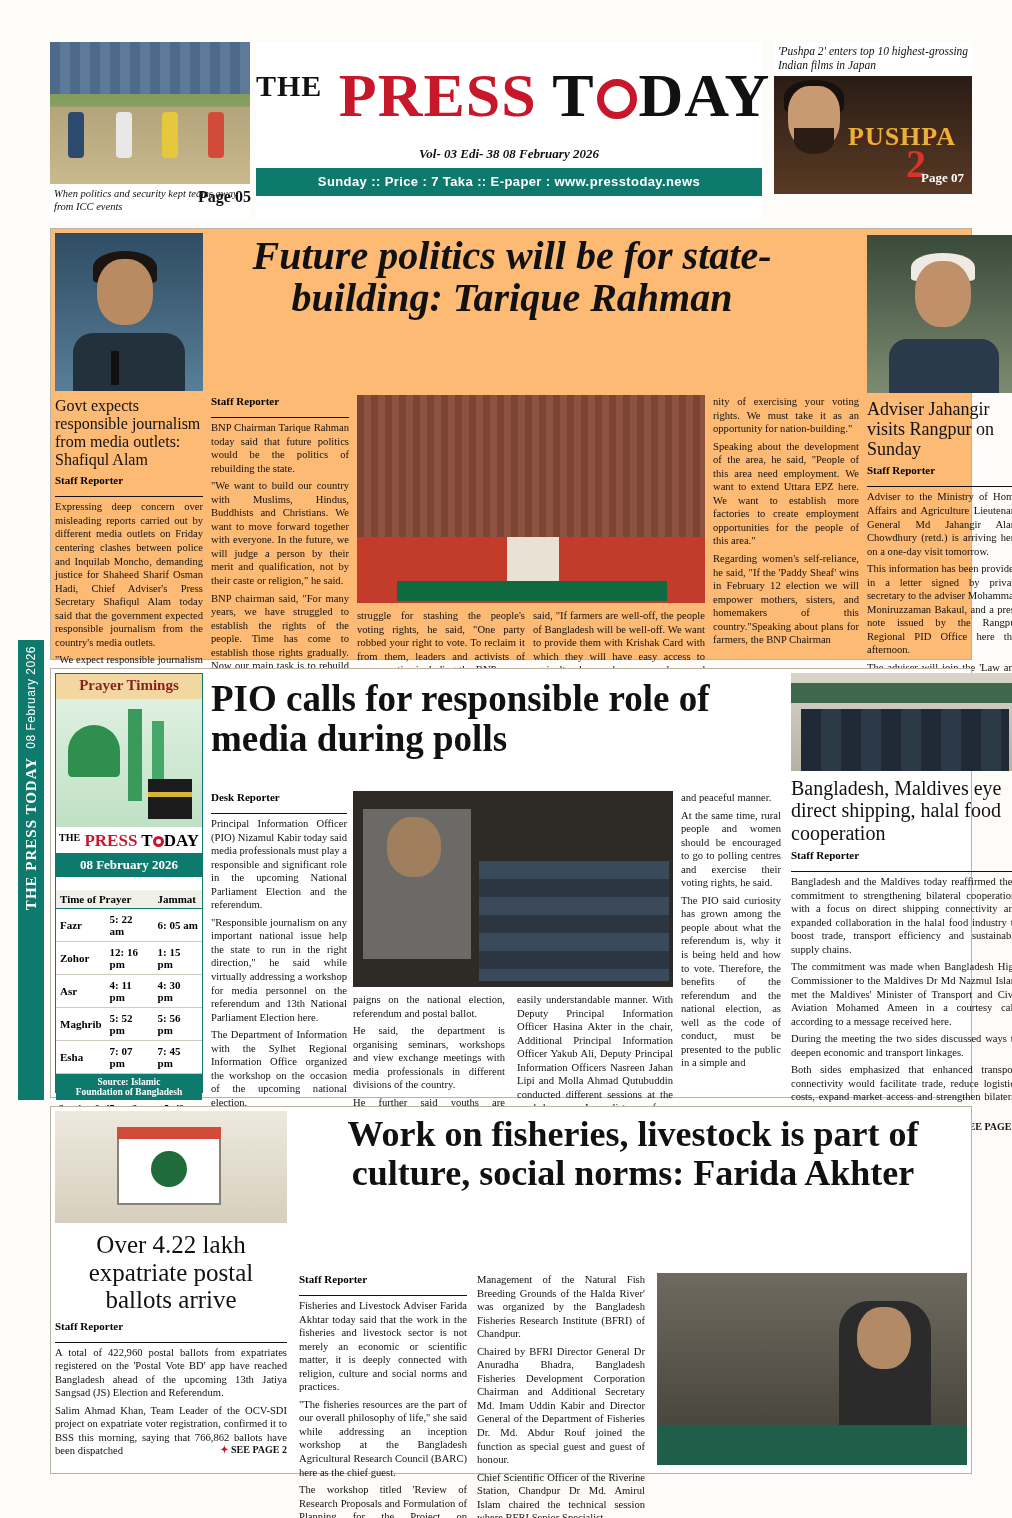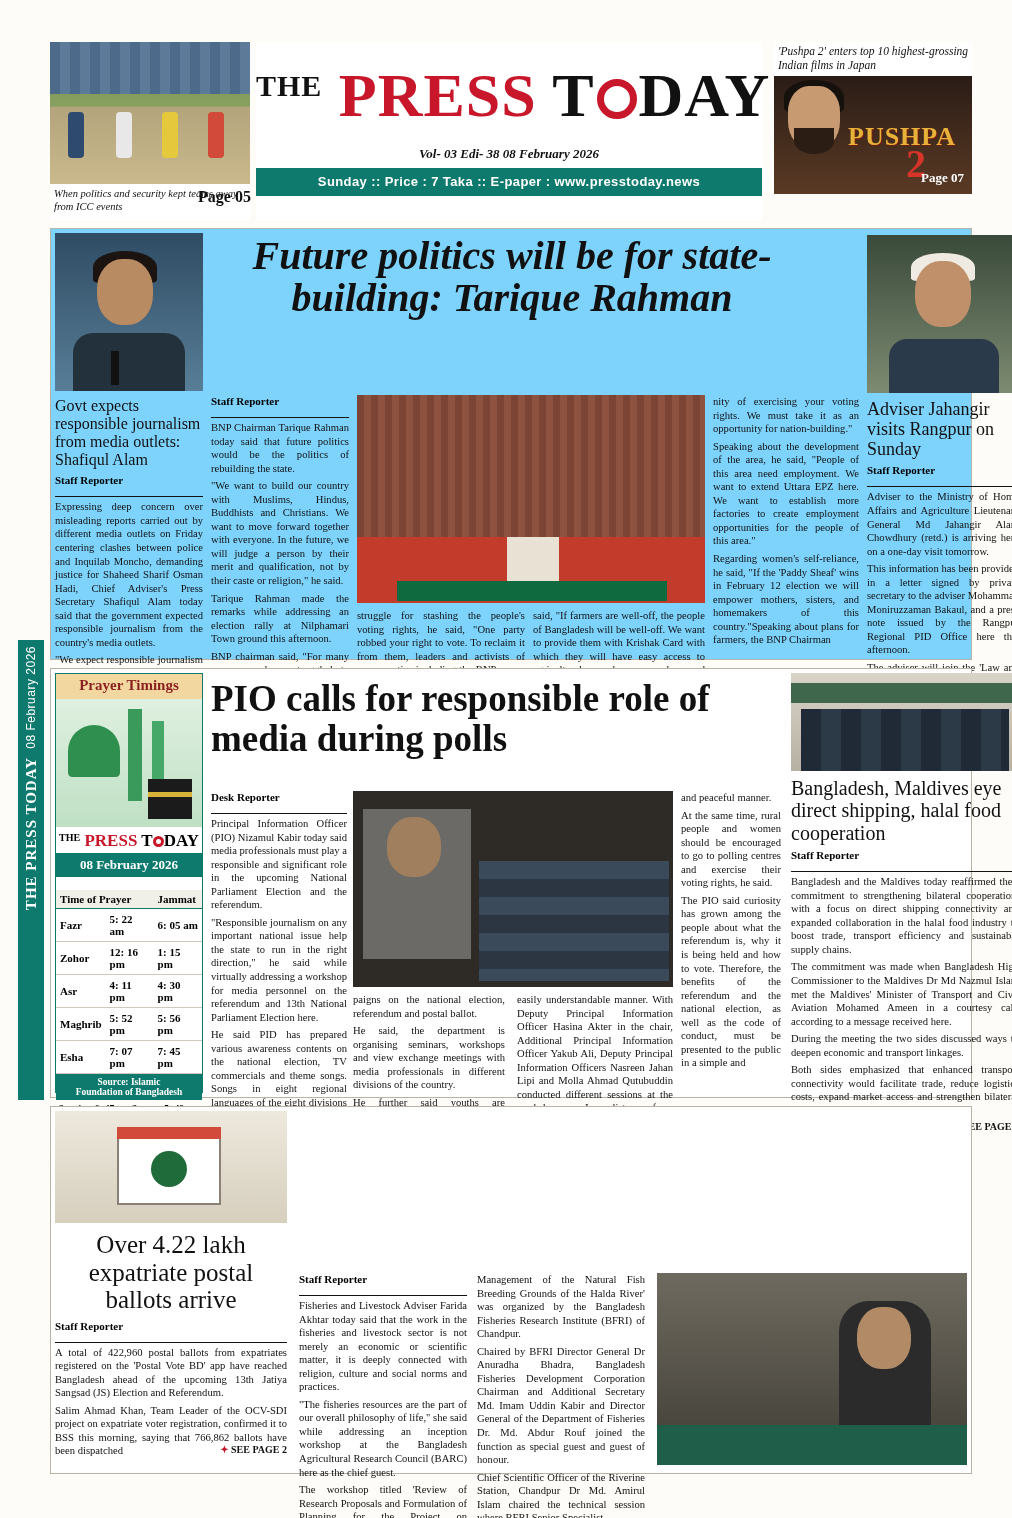--- a/index.html
+++ b/index.html
@@ -177,21 +177,21 @@
   .seepage .dia { color:#c8172a; }
   .hl {
     font-family: "Liberation Serif", serif;
     color: #111;
   }
 
   
   .block-top {
     position: absolute; left: 50px; top: 228px;
     width: 922px; height: 432px;
-    background: #7dd3fc;
+    background: #fdba74;
     border: 1px solid #b9b3a6;
   }
   .bt-leadimg {
     position:absolute; left:4px; top:4px; width: 148px; height: 158px;
     background: linear-gradient(#2f4c63,#587e97);
     overflow:hidden;
   }
   .bt-leadimg .head { position:absolute; left:42px; top:26px; width:56px;height:66px;background:#b98b63;border-radius:45%;}
   .bt-leadimg .hair { position:absolute; left:38px; top:18px; width:64px;height:32px;background:#1b1410;border-radius:50% 50% 10% 10%;}
   .bt-leadimg .body { position:absolute; left:18px; bottom:0; width:112px;height:58px;background:#23313c;border-radius:20px 20px 0 0;}
@@ -370,21 +370,20 @@
         <p>"We expect responsible journalism from our media outlets, especially at a time when they have enjoyed unprecedented freedom over the past 18 months. Yet, time and again, they have failed to perform even the</p>
         <p class="seepage"><span class="dia">✦</span> <span>SEE PAGE 2</span></p>
       </div>
     </div>
 
     <div class="bt-c1">
       <span class="byline">Staff Reporter</span>
       <div class="txt">
         <p>BNP Chairman Tarique Rahman today said that future politics would be the politics of rebuilding the state.</p>
         <p>"We want to build our country with Muslims, Hindus, Buddhists and Christians. We want to move forward together with everyone. In the future, we will judge a person by their merit and qualification, not by their caste or religion," he said.</p>
-        <p>Tarique Rahman made the remarks while addressing an election rally at Nilphamari Town ground this afternoon.</p>
         <p>BNP chairman said, "For many years, we have struggled to establish the rights of the people. Time has come to establish those rights gradually. Now our main task is to rebuild the country, create employment for the tens of thousands of young people and arrange education for the millions of children."Recalling the movement and</p>
       </div>
     </div>
 
     <div class="bt-photo">
       <div class="crowd"></div>
         <div class="stage"></div>
         <div class="podium"></div>
         <div class="banner"></div>
     </div>
@@ -473,20 +472,21 @@
       <div class="pr-sun">Sunrise: 6: 47 am          Sunset: 5: 49 pm</div>
     </div>
 
     <div class="bm-headline hl">PIO calls for responsible role of media during polls</div>
 
     <div class="bm-c1">
       <span class="byline">Desk Reporter</span>
       <div class="txt">
         <p>Principal Information Officer (PIO) Nizamul Kabir today said media professionals must play a responsible and significant role in the upcoming National Parliament Election and the referendum.</p>
         <p>"Responsible journalism on any important national issue help the state to run in the right direction," he said while virtually addressing a workshop for media personnel on the referendum and 13th National Parliament Election here.</p>
+        <p>The Department of Information with the Sylhet Regional Information Office organized the workshop on the occasion of the upcoming national election.</p>
         <p>He said PID has prepared various awareness contents on the national election, TV commercials and theme songs. Songs in eight regional languages of the eight divisions are being broadcast, alongside cam-</p>
       </div>
     </div>
 
     <div class="bm-photo">
       <div class="spk"></div>
         <div class="spkhead"></div>
         <div class="rows"></div>
     </div>
 
@@ -531,20 +531,21 @@
       </div>
       <div class="bb-lefthead hl">Over 4.22 lakh expatriate postal ballots arrive</div>
       <span class="byline">Staff Reporter</span>
       <div class="txt">
         <p>A total of 422,960 postal ballots from expatriates registered on the 'Postal Vote BD' app have reached Bangladesh ahead of the upcoming 13th Jatiya Sangsad (JS) Election and Referendum.</p>
         <p style="display:inline">Salim Ahmad Khan, Team Leader of the OCV-SDI project on expatriate voter registration, confirmed it to BSS this morning, saying that 766,862 ballots have been dispatched</p>
         <span class="seepage" style="float:right"><span class="dia">✦</span> <span>SEE PAGE 2</span></span>
       </div>
     </div>
 
+    <div class="bb-headline hl">Work on fisheries, livestock is part of culture, social norms: Farida Akhter</div>
 
     <div class="bb-c1">
       <span class="byline">Staff Reporter</span>
       <div class="txt">
         <p>Fisheries and Livestock Adviser Farida Akhtar today said that the work in the fisheries and livestock sector is not merely an economic or scientific matter, it is deeply connected with religion, culture and social norms and practices.</p>
         <p>"The fisheries resources are the part of our overall philosophy of life," she said while addressing an inception workshop at the Bangladesh Agricultural Research Council (BARC) here as the chief guest.</p>
         <p>The workshop titled 'Review of Research Proposals and Formulation of Planning for the Project on Development and</p>
       </div>
     </div>
     <div class="bb-c2 txt">

